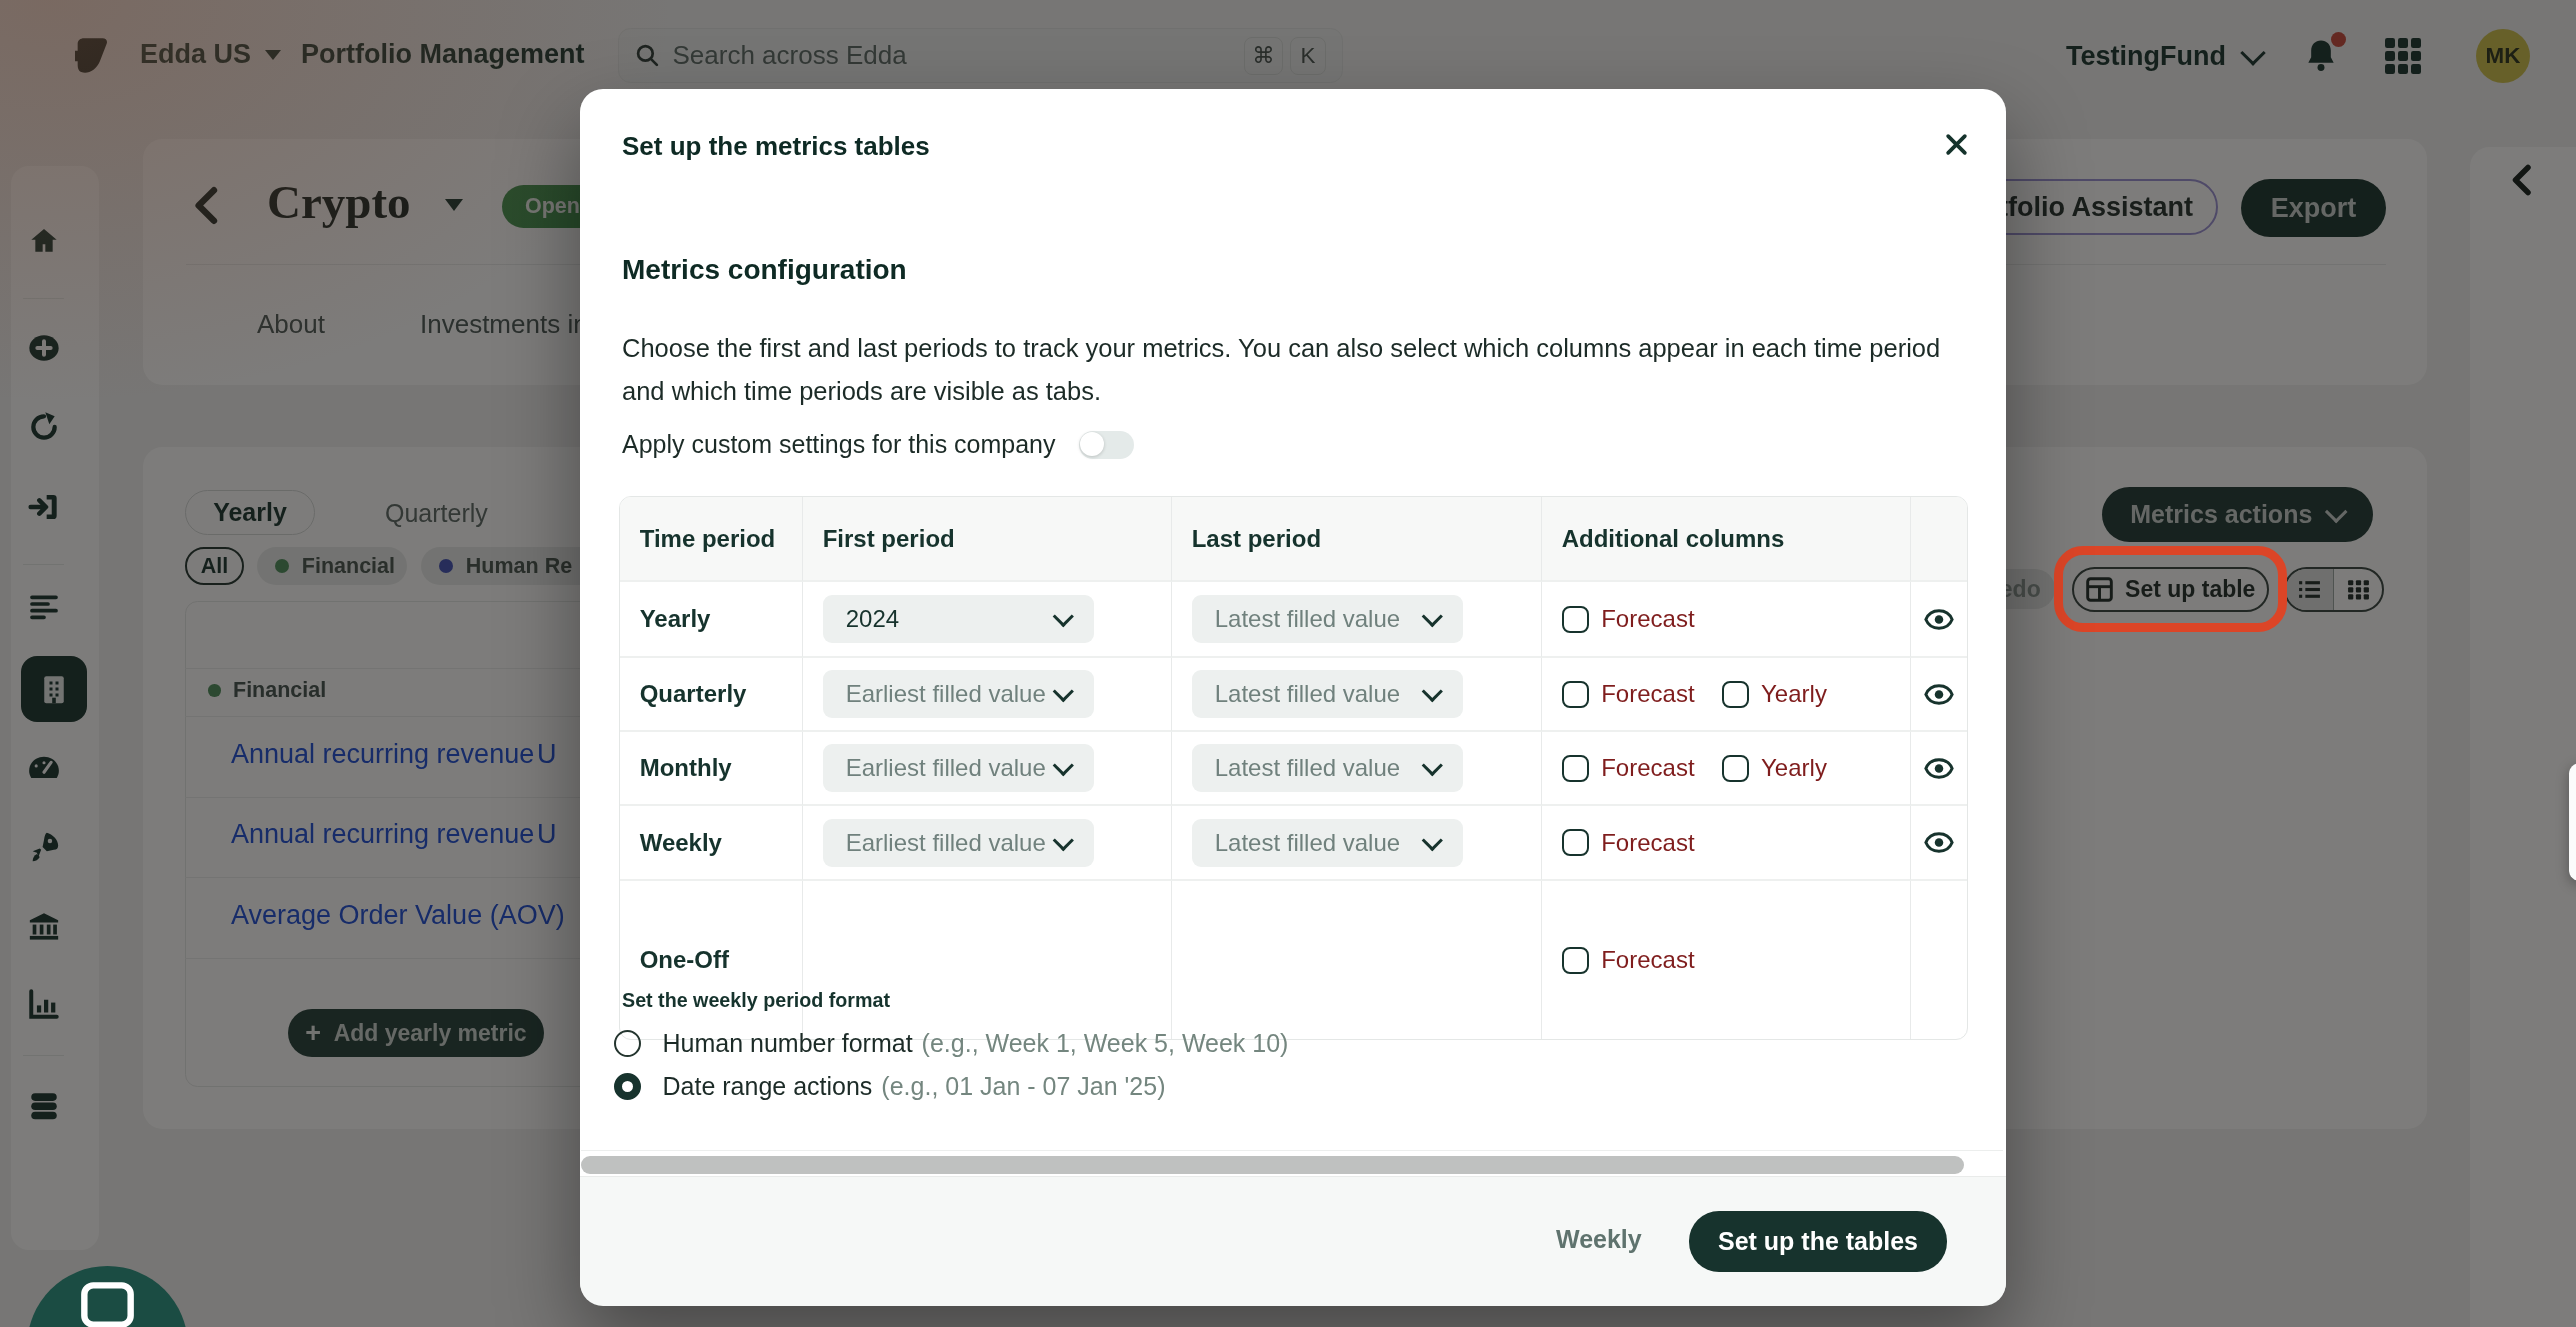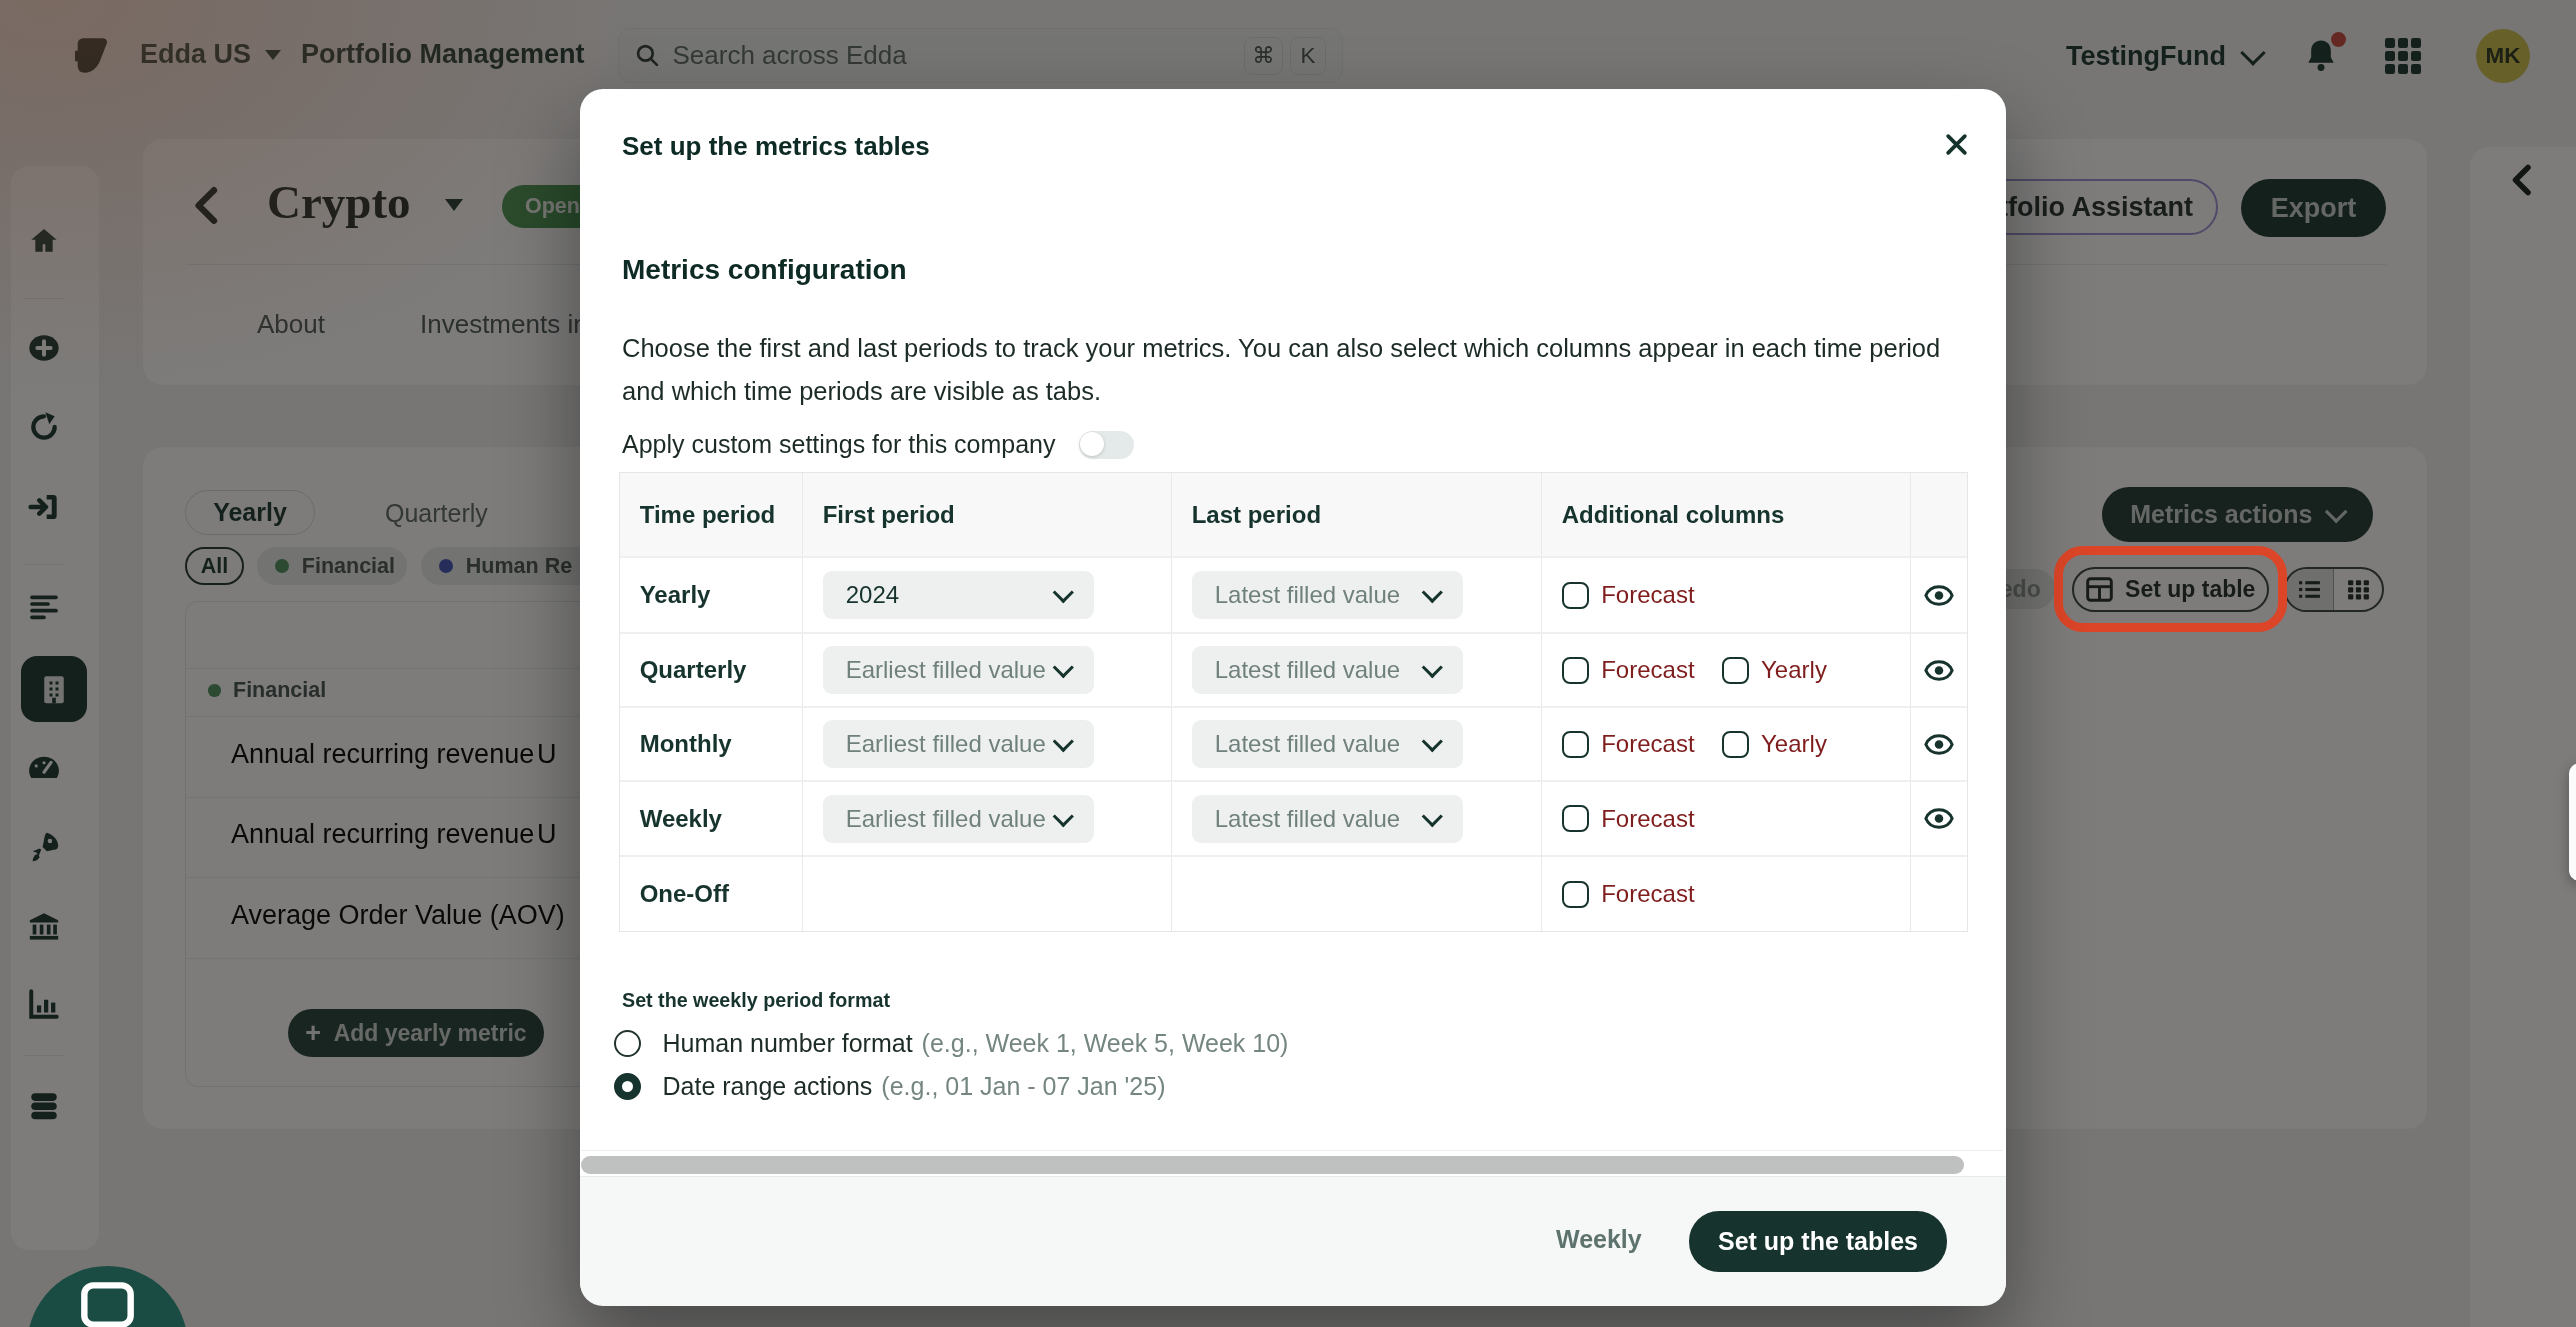--- a/index.html
+++ b/index.html
@@ -47,21 +47,21 @@
   .pill-tab{left:185px;top:490px;width:130px;height:45px;border:1.8px solid #d5d9d8;border-radius:23px;box-sizing:border-box;display:flex;align-items:center;justify-content:center;font-size:25px;font-weight:700;background:#fff;}
   .tab-quarterly{left:385px;top:499px;font-size:25px;color:#5b6965;}
   .chip{height:38px;border-radius:19.7px;display:inline-flex;align-items:center;font-size:21.5px;font-weight:600;box-sizing:border-box;}
   .chip-all{left:185px;top:547px;width:59px;justify-content:center;border:2.7px solid #21332e;font-weight:700;}
   .chip-fin{left:257px;top:547px;width:150px;background:#e9eceb;color:#47554f;padding-left:18px;}
   .chip-hr{left:421px;top:547px;width:268px;background:#e9eceb;color:#47554f;padding-left:18px;}
   .dot{width:14.3px;height:14.3px;border-radius:50%;margin-right:12.5px;flex:none;}
   .inner-table{left:185px;top:601px;width:1817px;height:486px;border:1.8px solid #e5e8e7;border-radius:12.5px;box-sizing:border-box;background:#fff;}
   .it-row{left:185px;width:1817px;border-top:1.8px solid #eceeed;}
   .sec-label{left:208px;top:678px;display:flex;align-items:center;font-size:21.5px;font-weight:600;color:#44524e;}
-  .metric{font-size:27px;color:#000000;}
+  .metric{font-size:27px;color:#1d4ed8;}
   .add-btn{left:288px;top:1009px;width:256px;height:48px;border-radius:25px;background:#233f38;color:#cdd4d1;font-size:23px;font-weight:600;display:flex;align-items:center;justify-content:center;gap:12.5px;}
   .plus-glyph{font-size:27px;font-weight:700;color:#e7ebe9;line-height:1;}
 
   .metrics-actions{left:2102px;top:487px;width:271px;height:55px;border-radius:28px;background:#1d3833;color:#c9d1ce;font-size:25px;font-weight:700;display:flex;align-items:center;justify-content:center;gap:16px;}
   .chev-light{width:13.4px;height:13.4px;border-right:3.6px solid #c9d1ce;border-bottom:3.6px solid #c9d1ce;transform:rotate(45deg);margin-top:-5.4px;}
   .chip-edo{left:1923px;top:569px;width:132px;height:40px;border-radius:20.6px;background:#e6e9e8;color:#8b9793;font-size:23px;font-weight:600;display:flex;align-items:center;justify-content:flex-end;padding-right:14.3px;box-sizing:border-box;}
   .setup-table{left:2072px;top:567px;width:197px;height:45px;border:2.2px solid #35443f;border-radius:23px;box-sizing:border-box;background:#fff;display:flex;align-items:center;justify-content:center;gap:12.5px;font-size:23px;font-weight:700;color:#1d2a26;}
   .seg{left:2284px;top:567px;width:100px;height:45px;border:2.2px solid #35443f;border-radius:23px;box-sizing:border-box;background:#fff;overflow:hidden;display:flex;}
   .seg-left{width:50px;height:100%;background:#dfe3e2;display:flex;align-items:center;justify-content:center;border-right:1.8px solid #9aa5a1;box-sizing:border-box;}
   .seg-right{width:50px;height:100%;display:flex;align-items:center;justify-content:center;}
@@ -79,21 +79,21 @@
   
   .modal{left:580px;top:89px;width:1426px;height:1216px;background:#fff;border-radius:23px;z-index:80;box-shadow:0 36px 81px rgba(0,0,0,.4);}
   .m-title{left:622px;top:131px;font-size:26px;font-weight:700;color:#0e2a24;}
   .m-close{left:1937px;top:125px;width:39px;height:39px;display:flex;align-items:center;justify-content:center;}
   .m-h2{left:622px;top:254px;font-size:28px;font-weight:700;color:#0e2a24;}
   .m-desc{left:622px;top:327px;width:1360px;font-size:25.5px;line-height:43px;color:#1c2b27;}
   .m-toggle-row{left:622px;top:430px;display:flex;align-items:center;font-size:25px;color:#1c2b27;}
   .toggle{width:55px;height:28px;border-radius:15px;background:#e4eae9;margin-left:23px;position:relative;}
   .toggle .knob{position:absolute;left:1.8px;top:1.8px;width:24px;height:24px;border-radius:50%;background:#fff;box-shadow:0 0.9px 3.6px rgba(0,0,0,.18);}
 
-  .mtable{left:619px;top:472px;width:1349px;height:460px;border:1.8px solid #e4e7e6;border-radius:0;box-sizing:border-box;display:grid;grid-template-columns:183px 369px 370px 369px 1fr;grid-template-rows:85px 76px 74px 74px 75px 1fr;overflow:hidden;background:#fff;}
+  .mtable{left:619px;top:496px;width:1349px;height:544px;border:1.8px solid #e4e7e6;border-radius:12px;box-sizing:border-box;display:grid;grid-template-columns:183px 369px 370px 369px 1fr;grid-template-rows:85px 76px 74px 74px 75px 1fr;overflow:hidden;background:#fff;}
   .mc{border-bottom:2.7px solid #eef0ef;border-right:1.8px solid #e8eaea;display:flex;align-items:center;padding-left:19.7px;box-sizing:border-box;}
   .mc.last-col{border-right:none;padding-left:0;justify-content:center;}
   .mc.last-row{border-bottom:none;}
   .mc.hdr{background:#f7f8f7;font-size:24px;font-weight:700;color:#16332d;}
   .period{font-size:24px;font-weight:700;color:#16332d;}
   .sel{width:271px;height:48px;background:#edf0ef;border-radius:9px;display:flex;align-items:center;padding:0 23px;box-sizing:border-box;font-size:24px;}
   .sel .val-dark{color:#17332d;}
   .sel .val-mut{color:#70817d;}
   .sel .chev{margin-left:auto;width:11.6px;height:11.6px;border-right:3.6px solid #17332d;border-bottom:3.6px solid #17332d;transform:rotate(45deg);margin-top:-5.4px;}
   .cb{width:27px;height:27px;border:2.7px solid #17332d;border-radius:8px;background:#fff;box-sizing:border-box;flex:none;}

